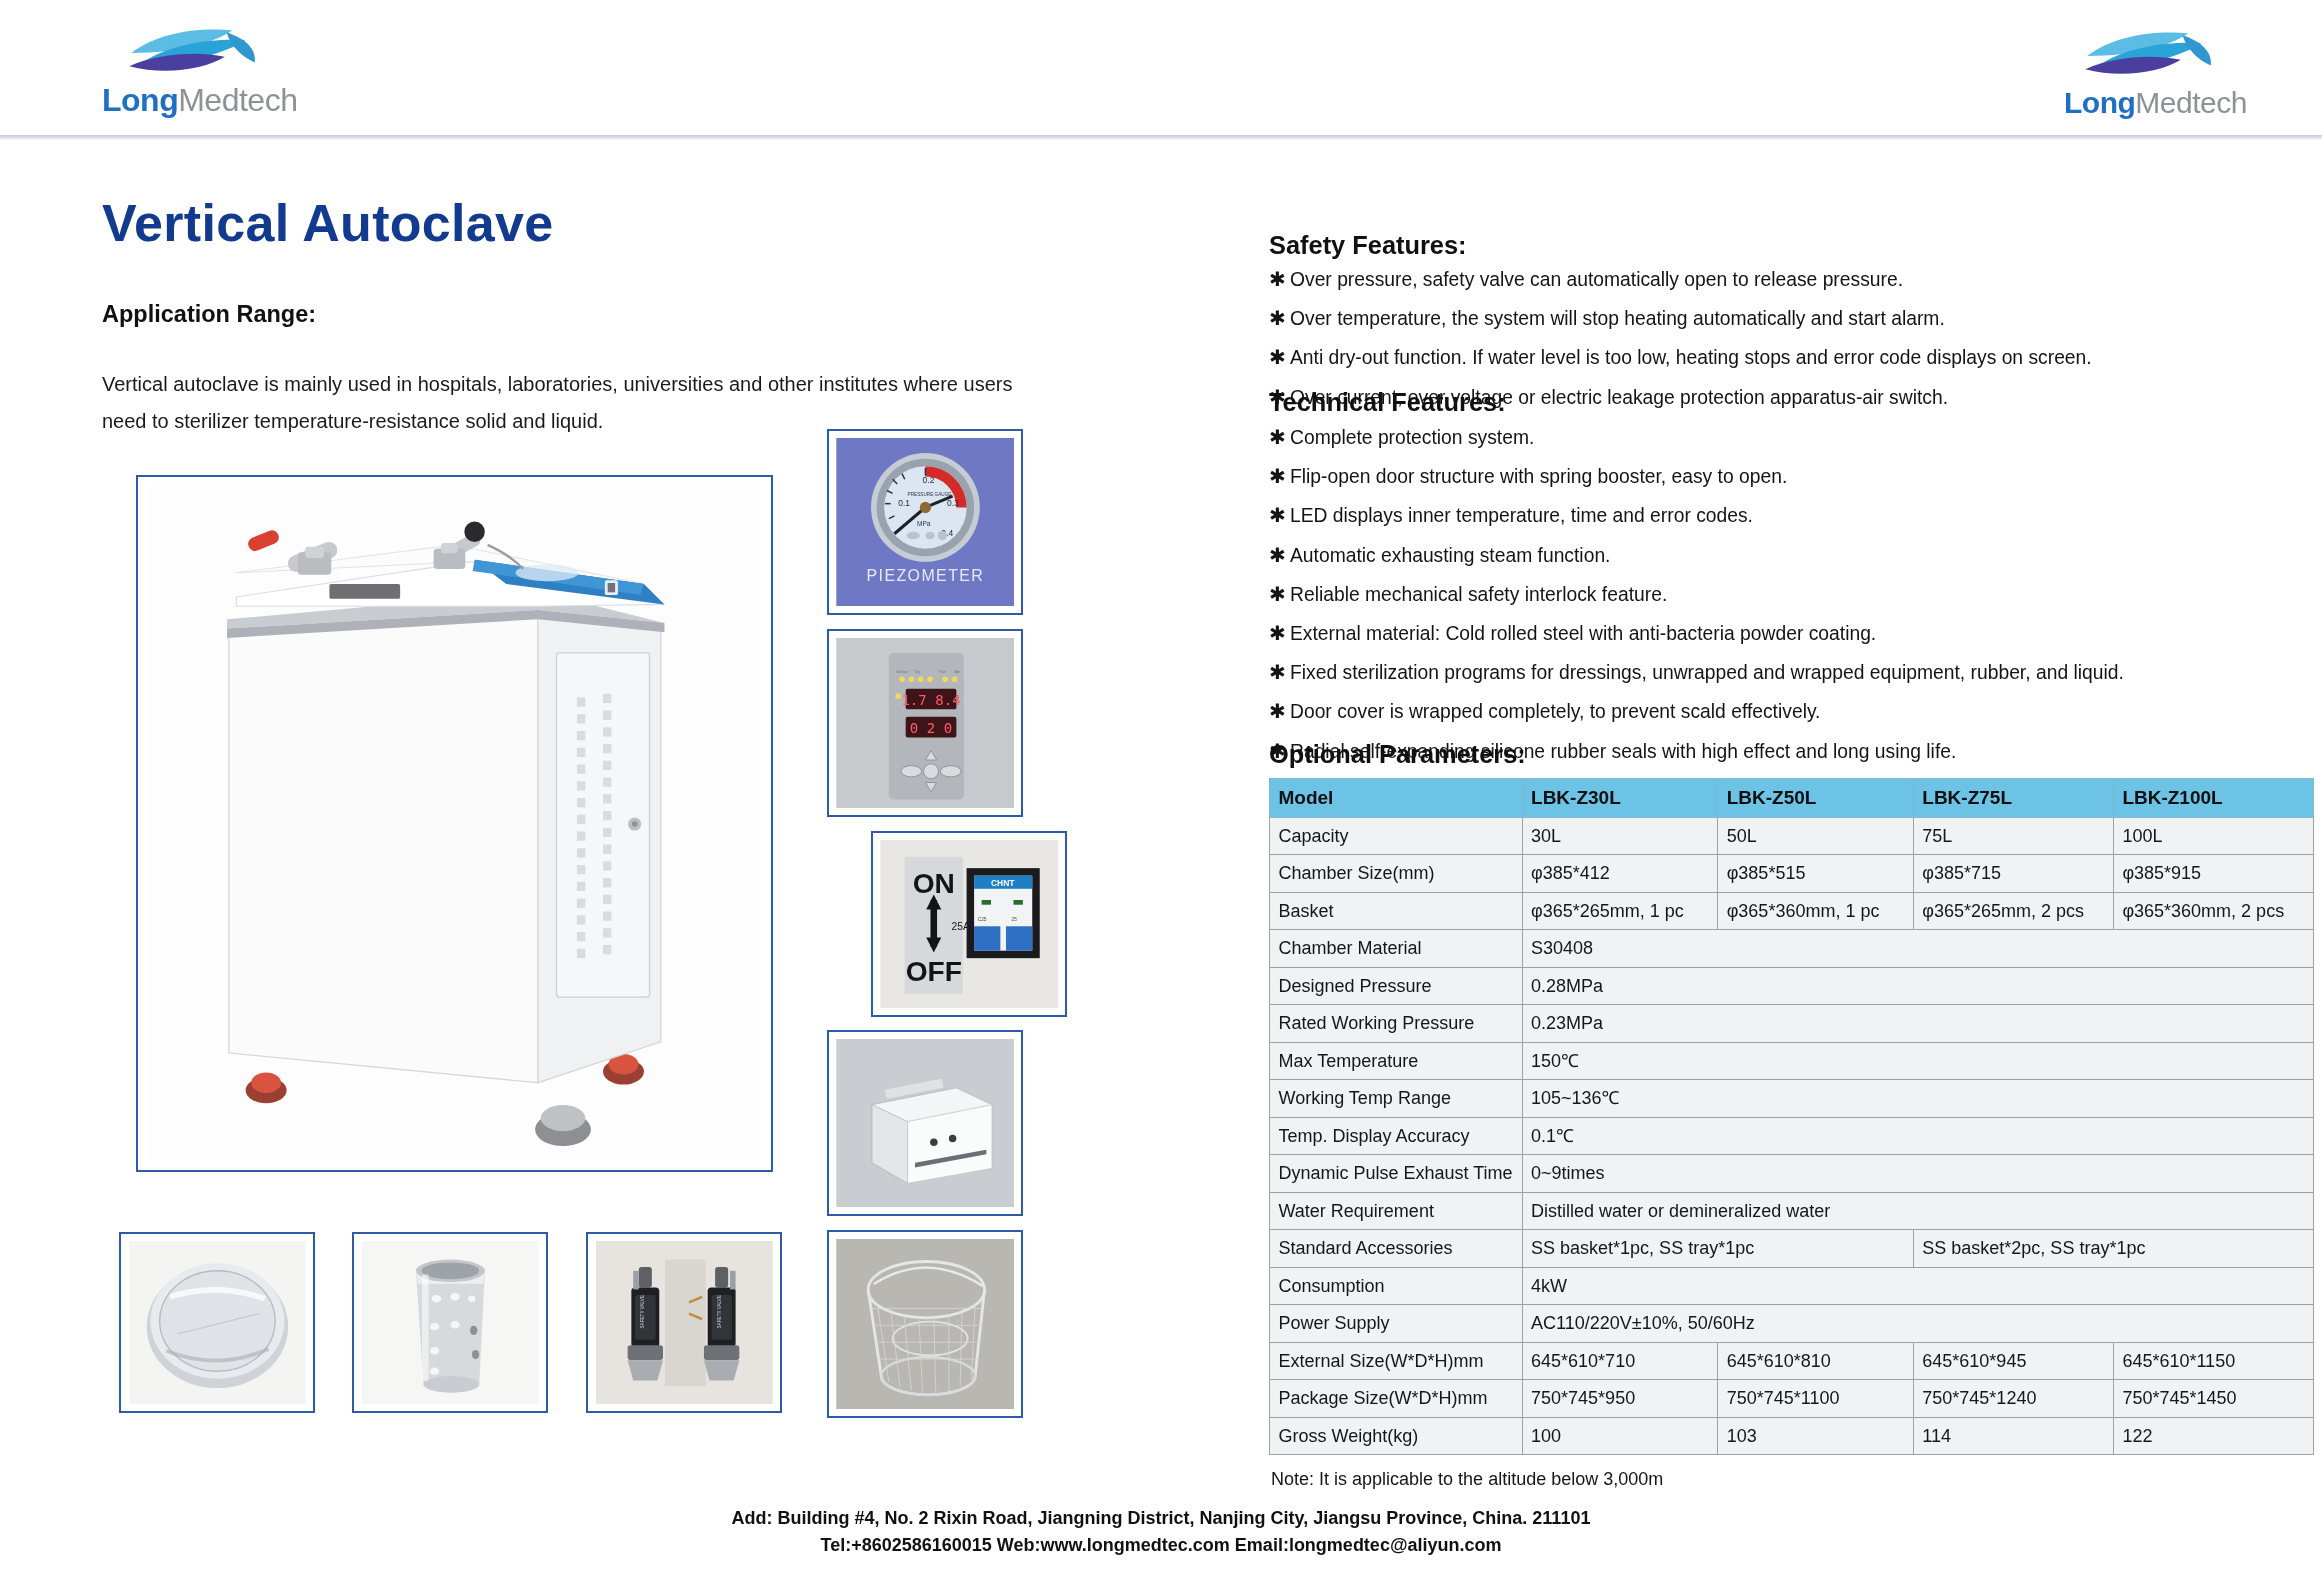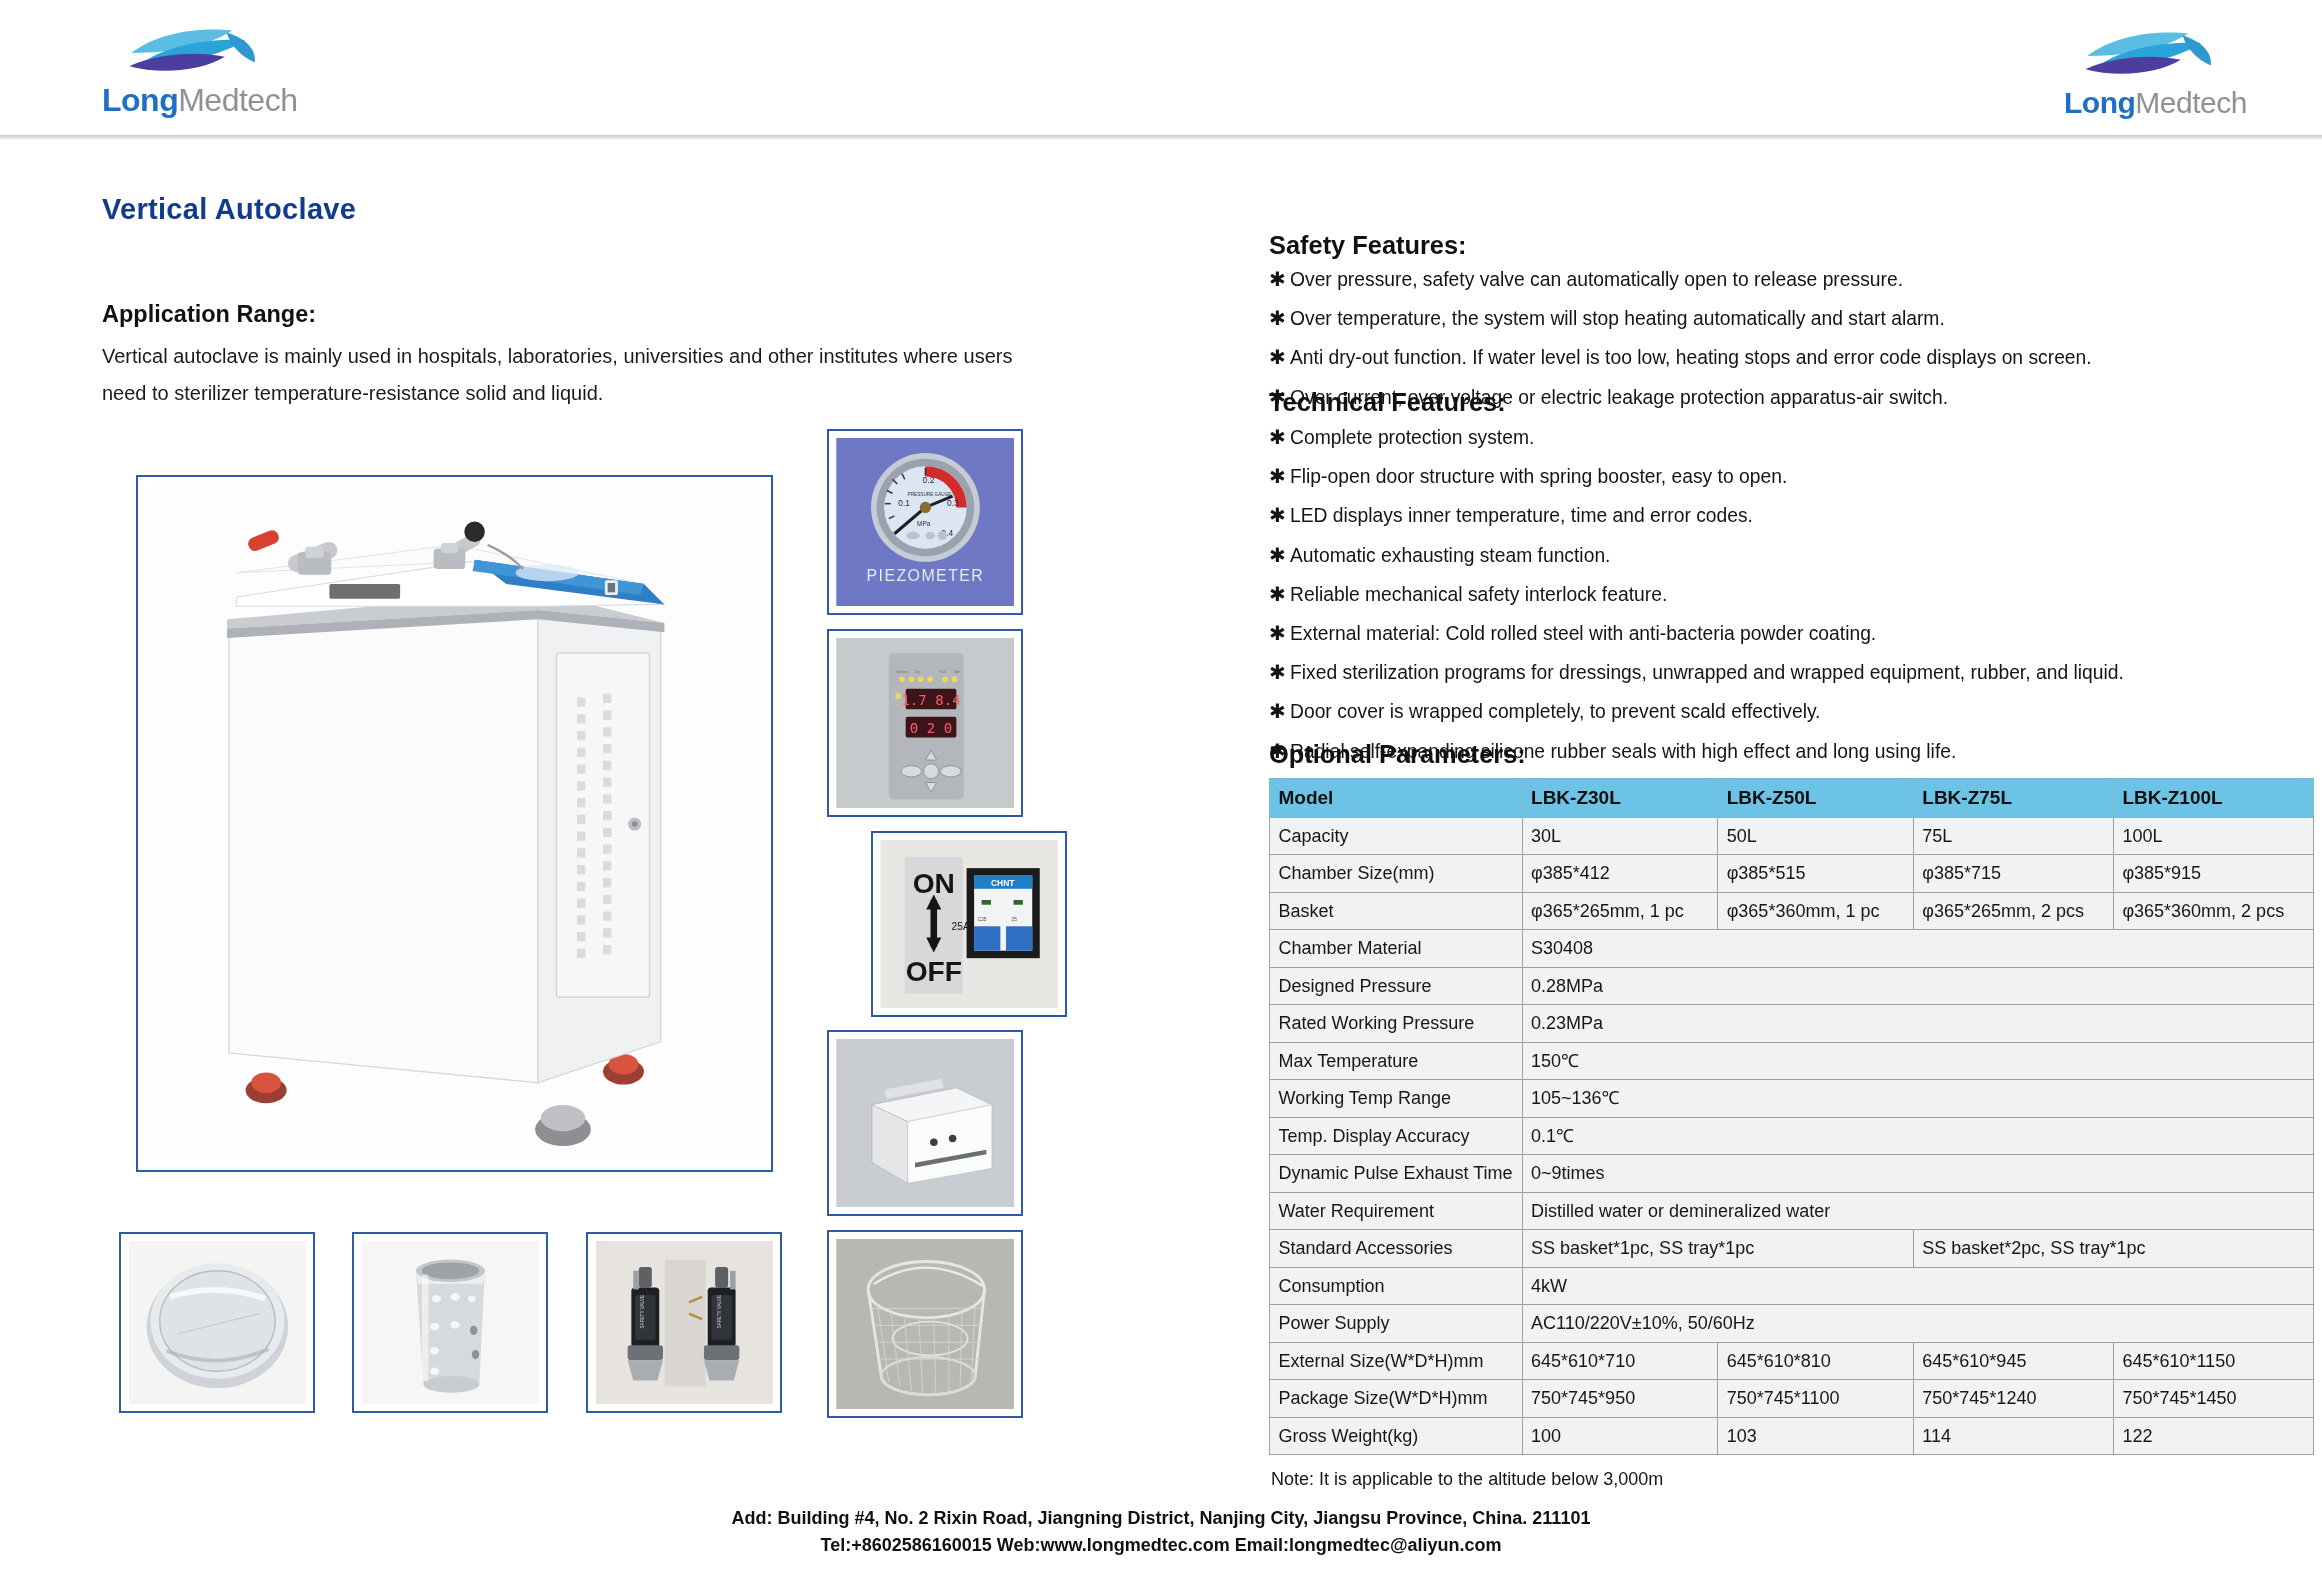--- a/index.html
+++ b/index.html
@@ -26,28 +26,28 @@
   .logo-right{left:2064px;top:28px;}
   .logo-mark{width:171px;height:58px;position:relative;}
   .logo-text{font-size:32px;font-weight:bold;letter-spacing:-0.5px;line-height:1;margin-top:1.9px;white-space:nowrap;}
   .logo-right .logo-text{font-size:30px;}
   .lt-long{color:#1f6fc4;}
   .lt-med{color:#8e9196;font-weight:500;}
 
   
   .page-title{
     position:absolute;left:102px;top:193px;
-    font-size:29px;font-weight:bold;color:#123a8f;letter-spacing:0.3px;
+    font-size:52px;font-weight:bold;color:#123a8f;letter-spacing:0.3px;
   }
   .app-head{
     position:absolute;left:102px;top:301px;
     font-size:23.5px;font-weight:bold;color:#111;
   }
   .app-body{
-    position:absolute;left:102px;top:338px;width:951px;
+    position:absolute;left:102px;top:366px;width:951px;
     font-size:20px;line-height:1.85;color:#1a1a1a;
   }
 
   
   .frame{
     position:absolute;border:2.8px solid #2f5aa8;background:#fff;
     box-sizing:border-box;overflow:hidden;
   }
   .frame .inner{position:absolute;inset:9.4px;overflow:hidden;}
   .frame.pad6 .inner{inset:6.6px;}

